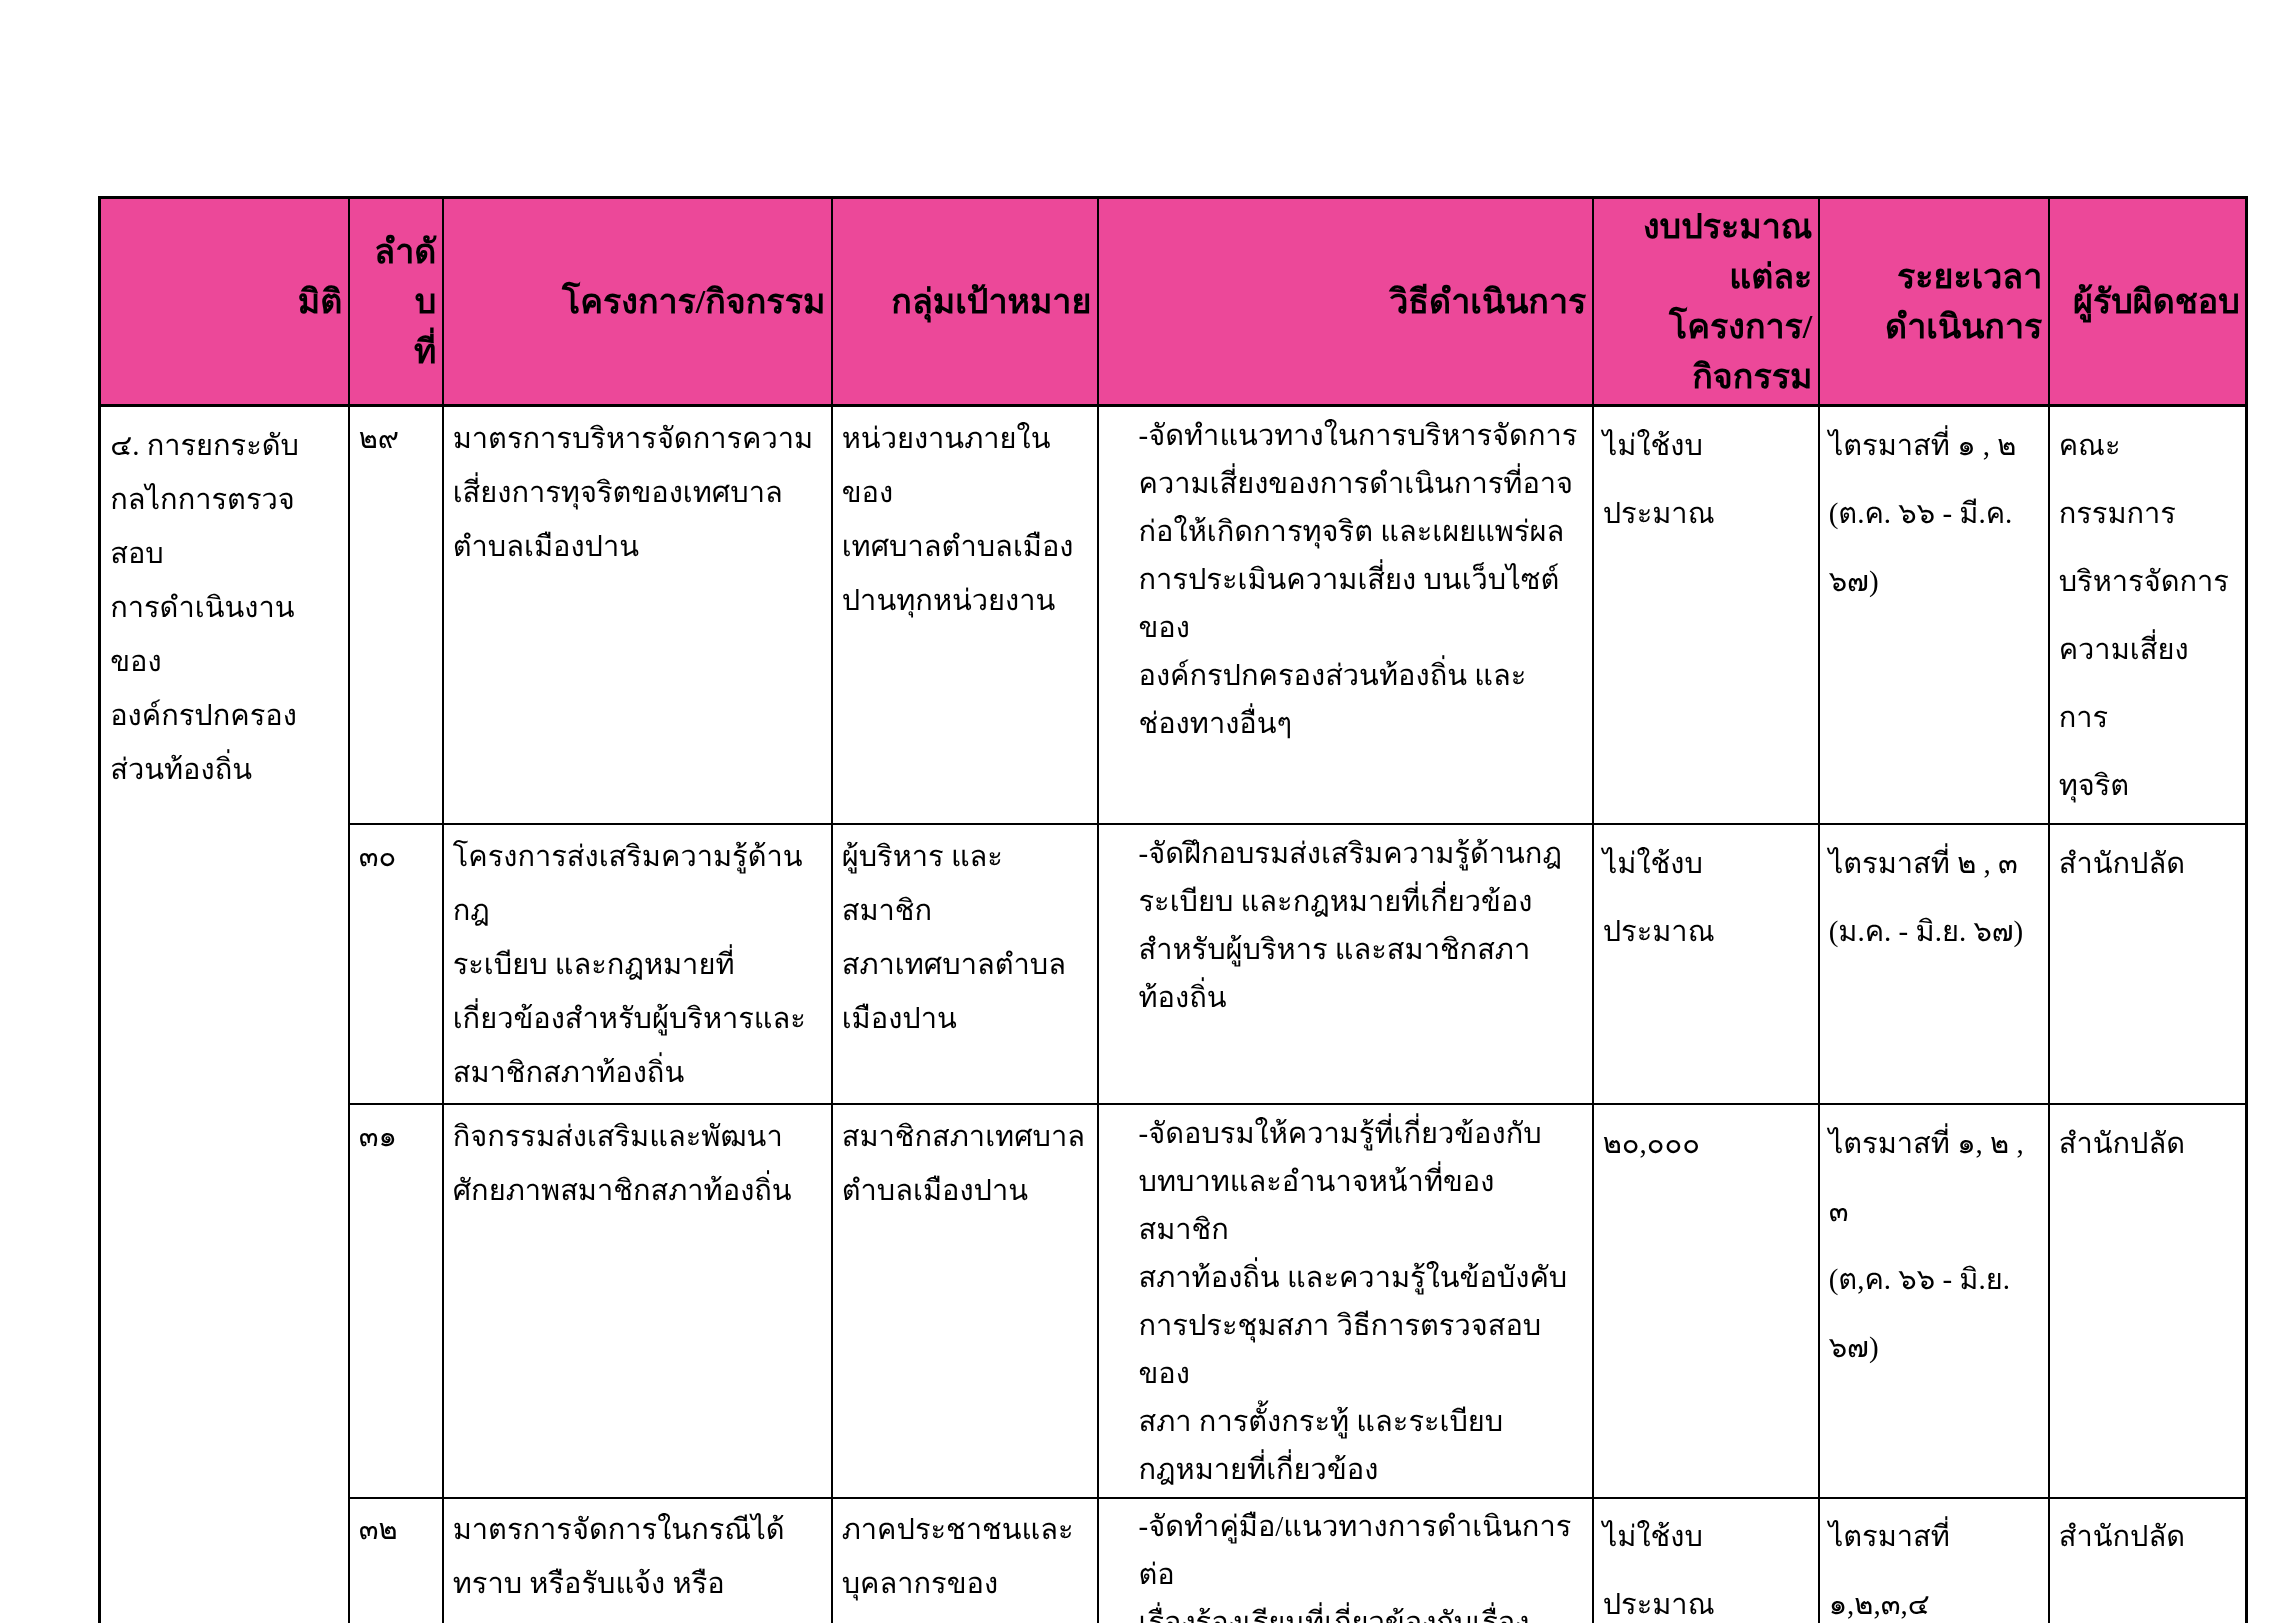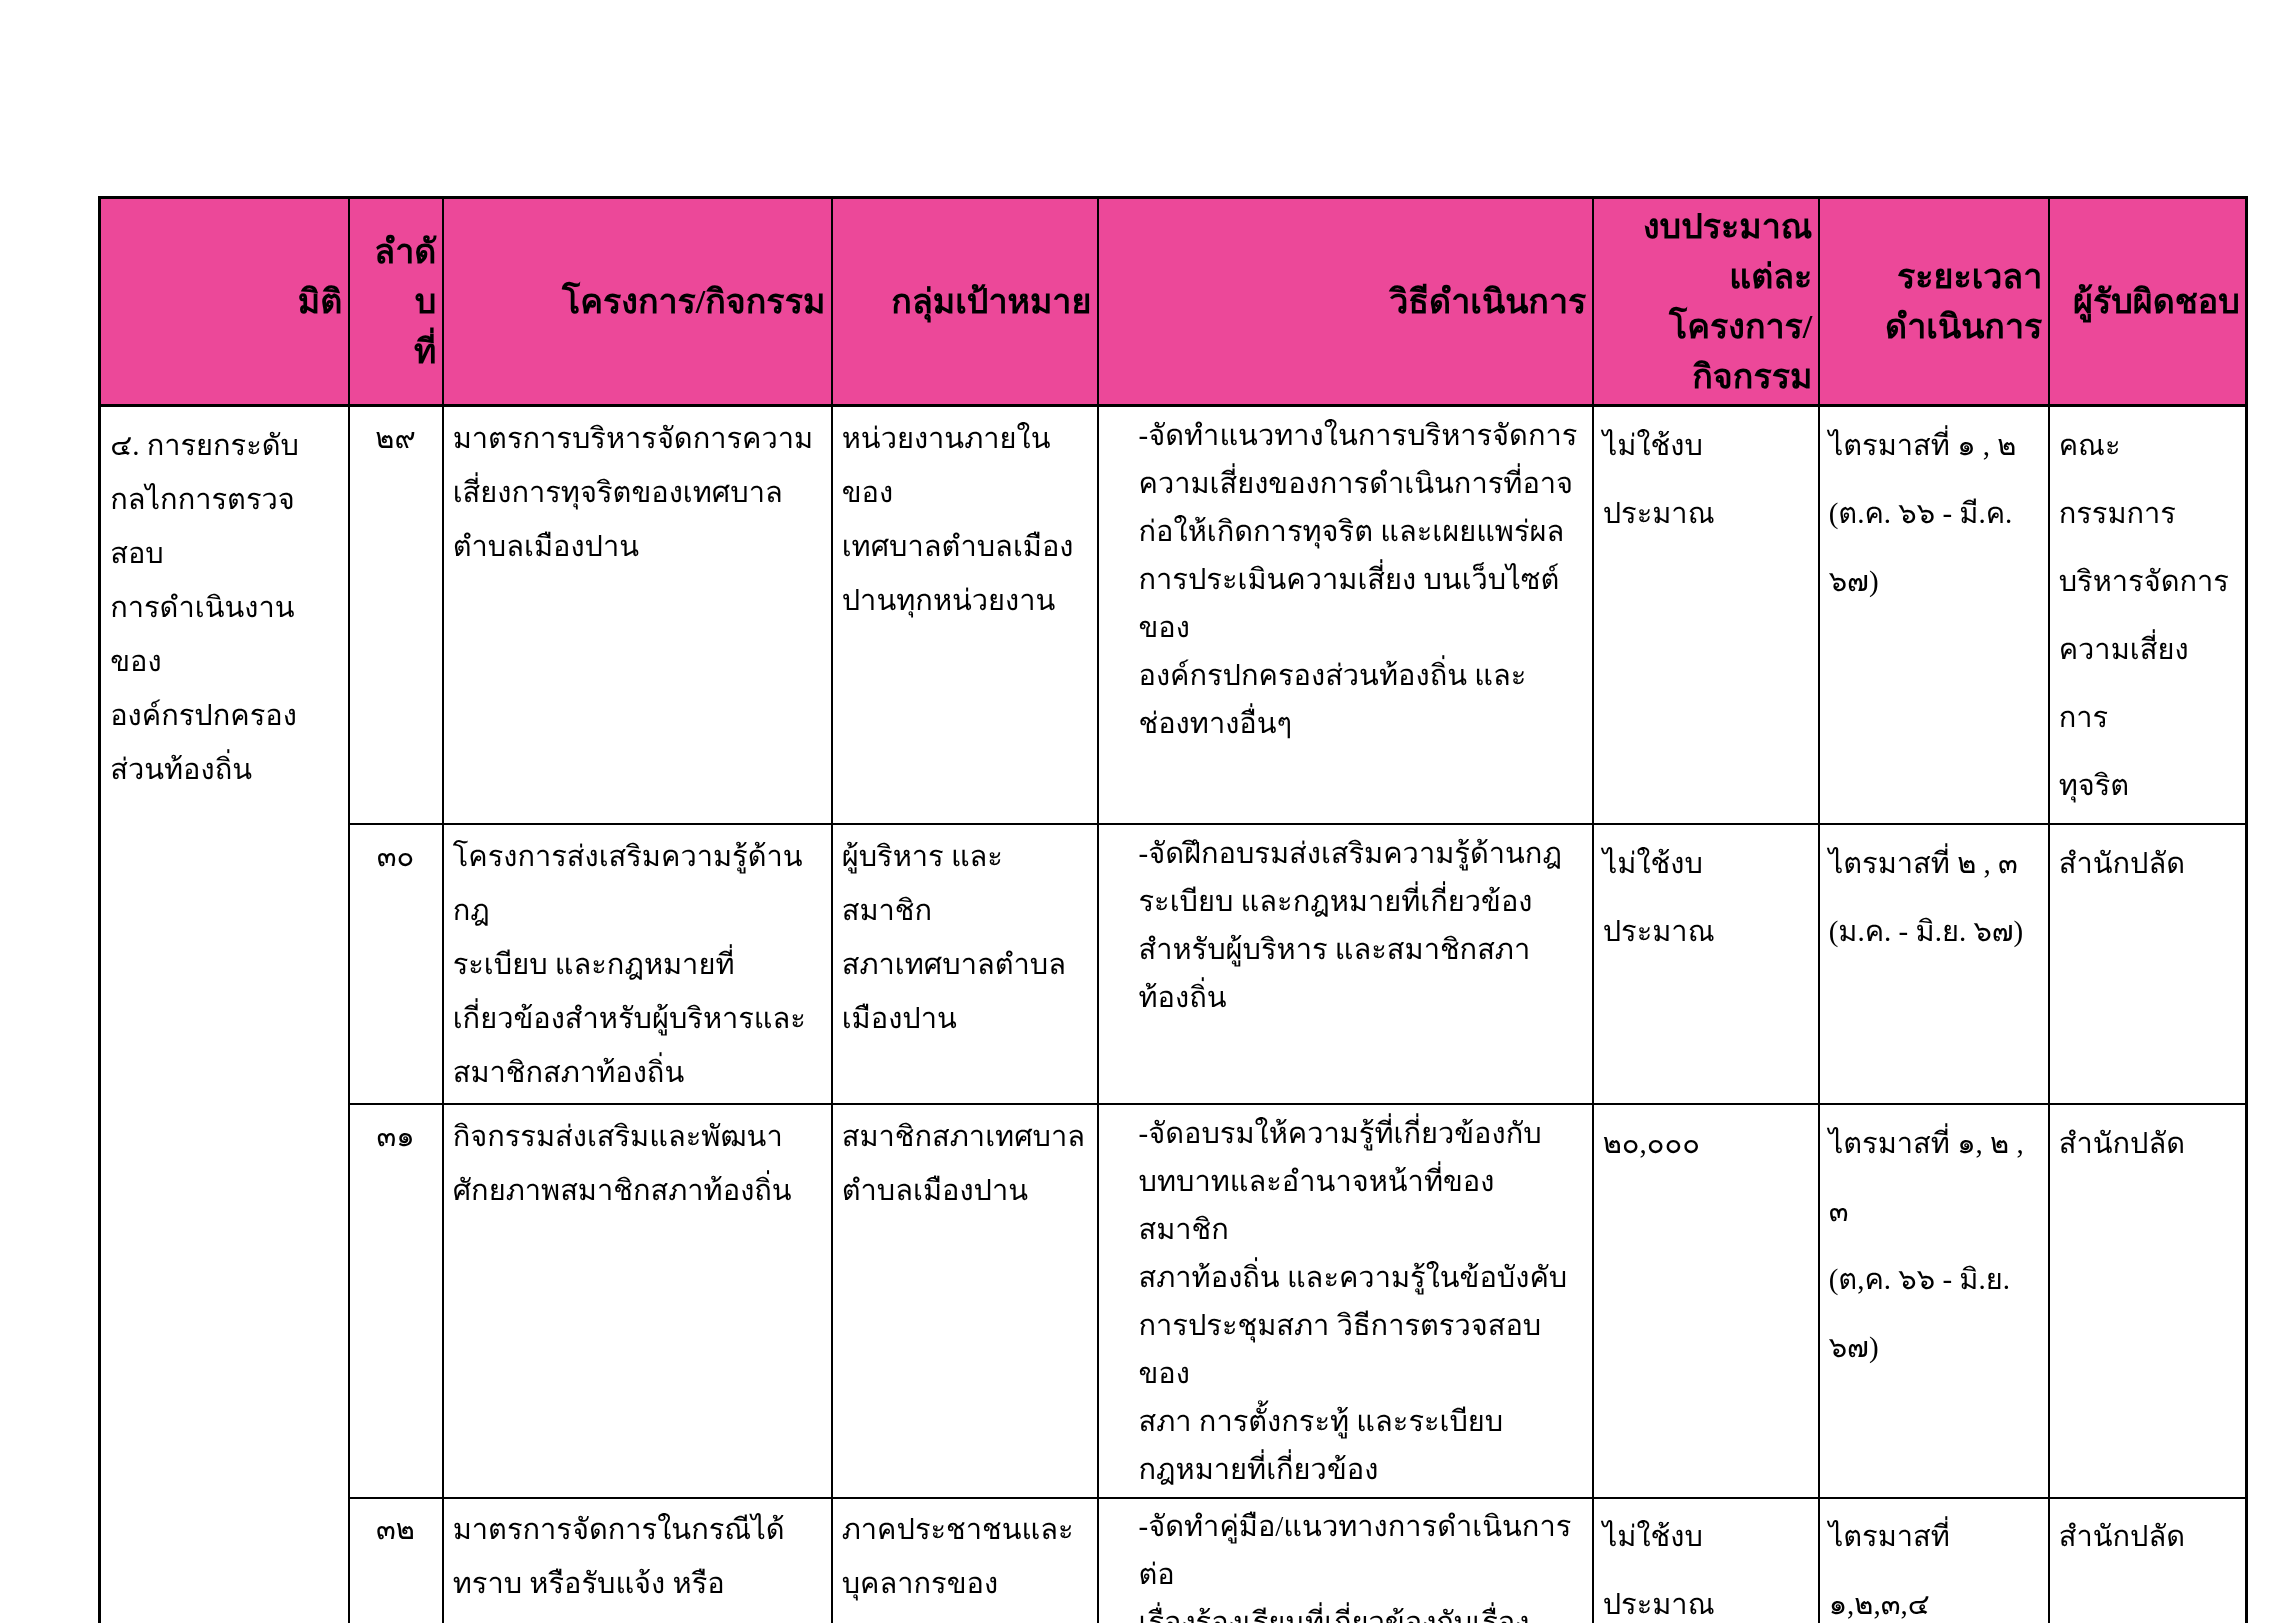--- a/index.html
+++ b/index.html
@@ -48,21 +48,21 @@
     padding: 2.6px 5.2px;
     border-bottom-width: 3.9px;
   }
   tr.h-head { height: 101px; }
   tr.r29 { height: 301px; }
   tr.r30 { height: 205px; }
   tr.r31 { height: 291px; }
   tr.r32 { height: 381px; }
 
   td { line-height: 54px; text-align: left; }
-  td.num { text-align: center; }
+  td.num { }
   td.m { line-height: 48px; padding-left: 40px; }
   td.r { line-height: 68px; text-align: left; }
   td.dim { padding-top: 10.5px; }
 </style>
 </head>
 <body>
 
 <div class="page">
   <table class="plan">
     <colgroup>

